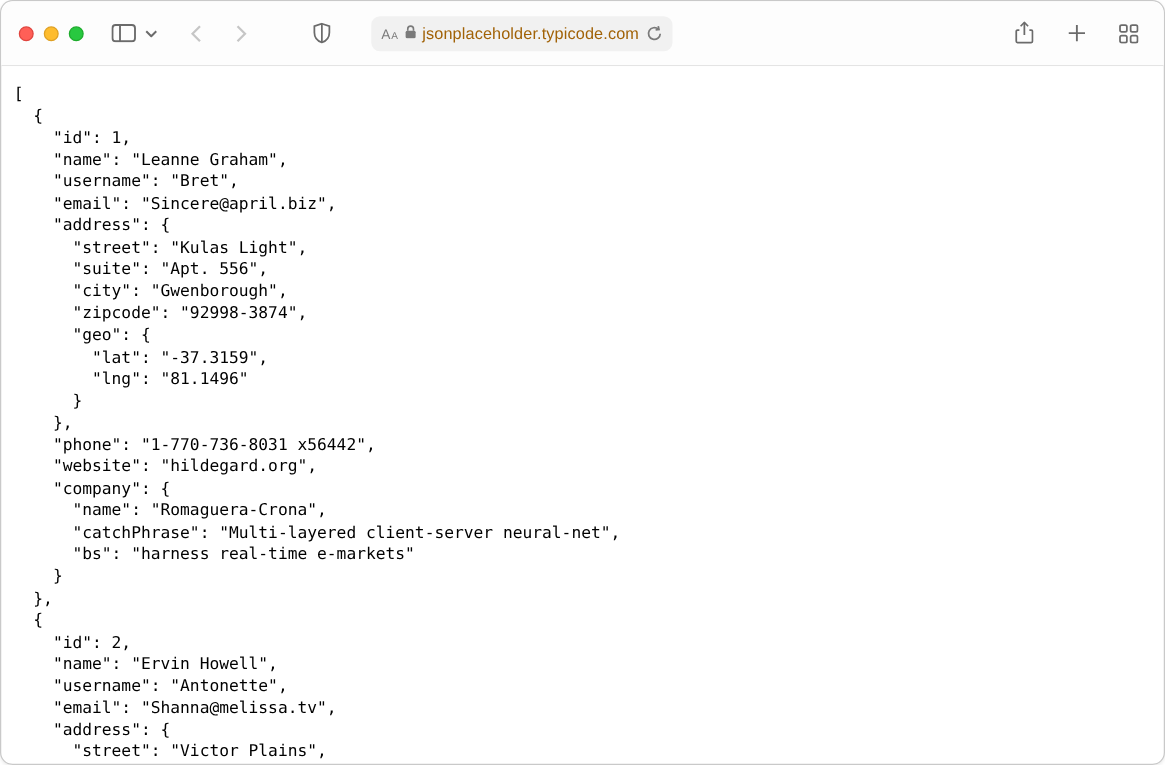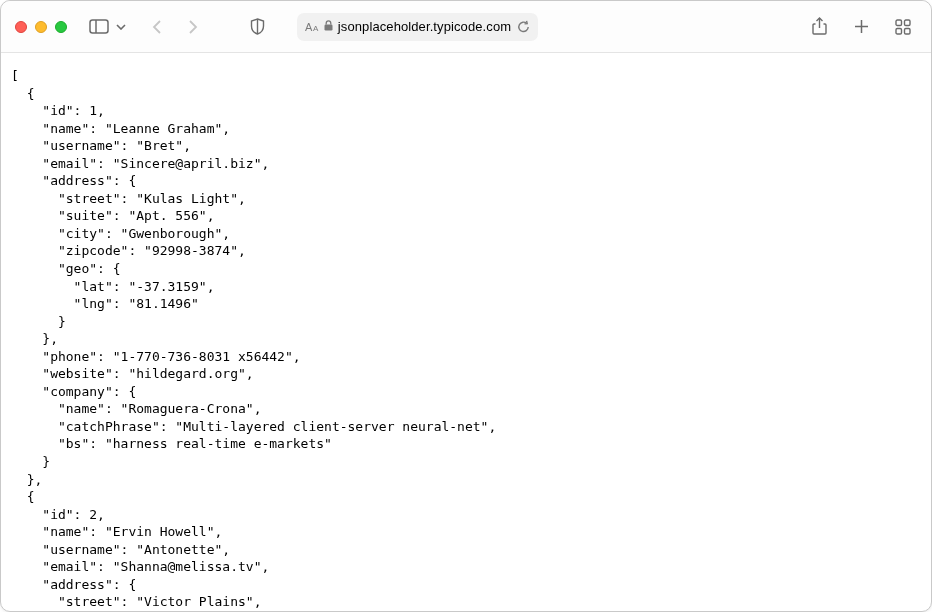--- a/index.html
+++ b/index.html
@@ -47,21 +47,21 @@
     justify-content: center;
     position: relative;
     margin: 0 10px 0 18px;
     color: #6a6a6a;
     max-width: 420px;
   }
   .addrbar .lead { position: absolute; left: 8px; display:flex; align-items:center; color:#7a7a7a; }
   .addrbar .trail { position: absolute; right: 8px; display:flex; align-items:center; color:#7a7a7a; }
   .addr-text {
     font-size: 13px;
-    color: #000000;
+    color: #a16207;
     display: flex; gap: 5px;
     letter-spacing: 0.1px;
   }
   .addr-text .lock { color: #7a7a7a; }
   .spacer { flex: 1; }
   .right-group { display:flex; align-items:center; gap: 14px; margin-left: auto; color:#6b6b6b; }
   .content {
     flex: 1;
     overflow: hidden;
     padding: 14px 10px 10px 10px;

